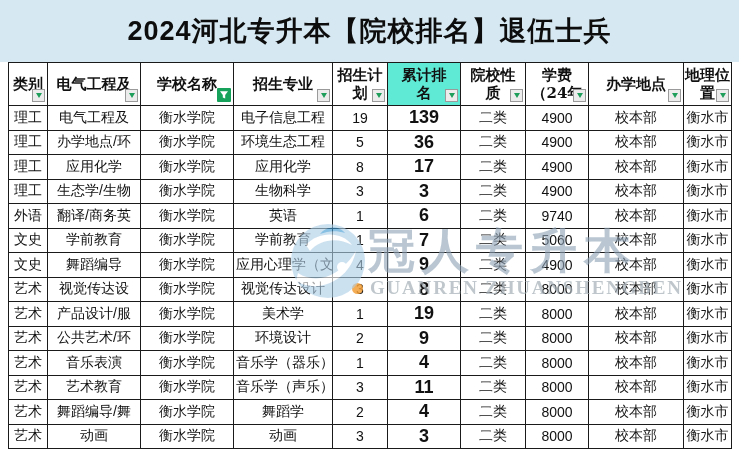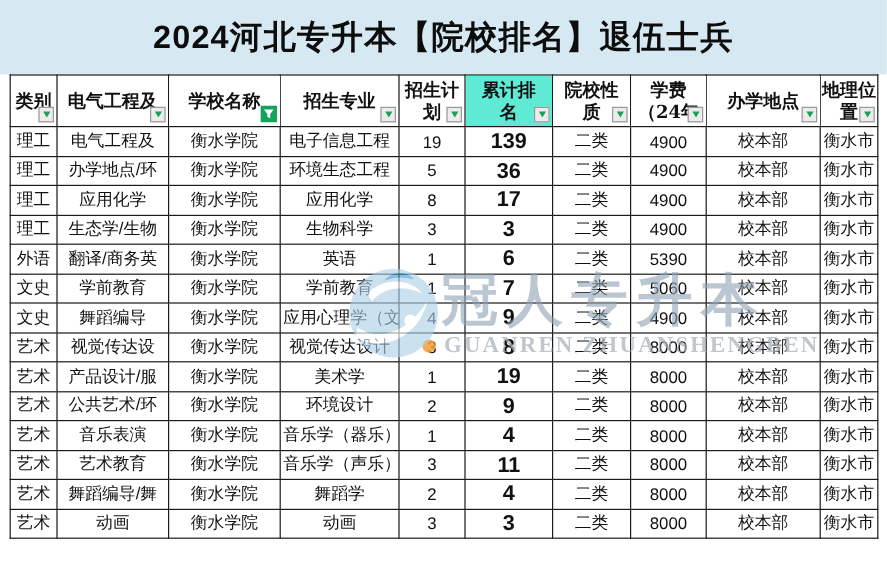--- a/index.html
+++ b/index.html
@@ -208,21 +208,21 @@
           <td>衡水市</td>
         </tr>
         <tr>
           <td>外语</td>
           <td>翻译/商务英</td>
           <td>衡水学院</td>
           <td>英语</td>
           <td>1</td>
           <td class="rank">6</td>
           <td>二类</td>
-          <td>5390</td>
+          <td>9740</td>
           <td>校本部</td>
           <td>衡水市</td>
         </tr>
         <tr>
           <td>文史</td>
           <td>学前教育</td>
           <td>衡水学院</td>
           <td>学前教育</td>
           <td>1</td>
           <td class="rank">7</td>

